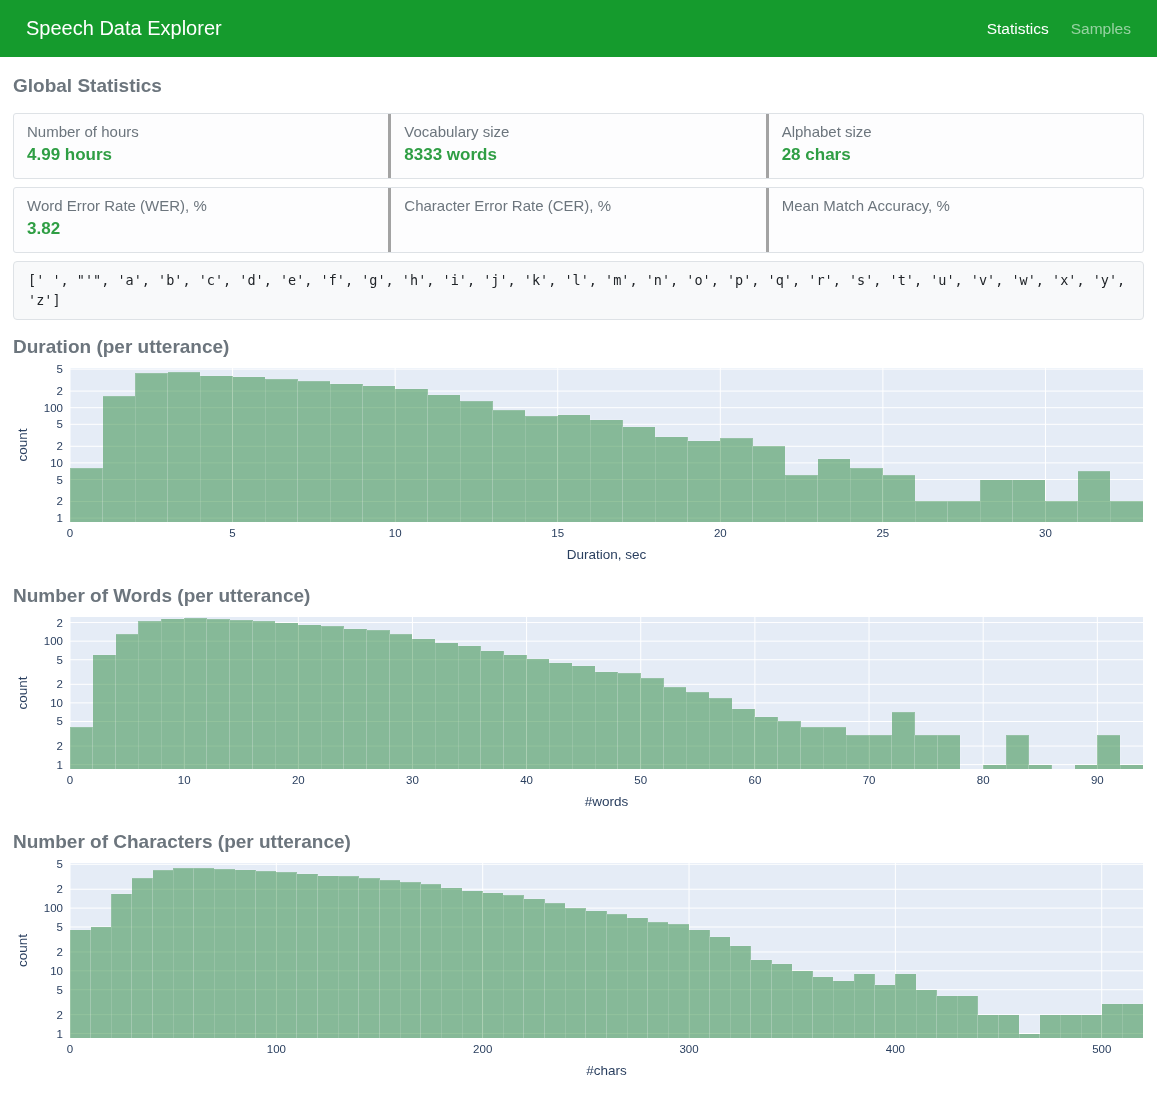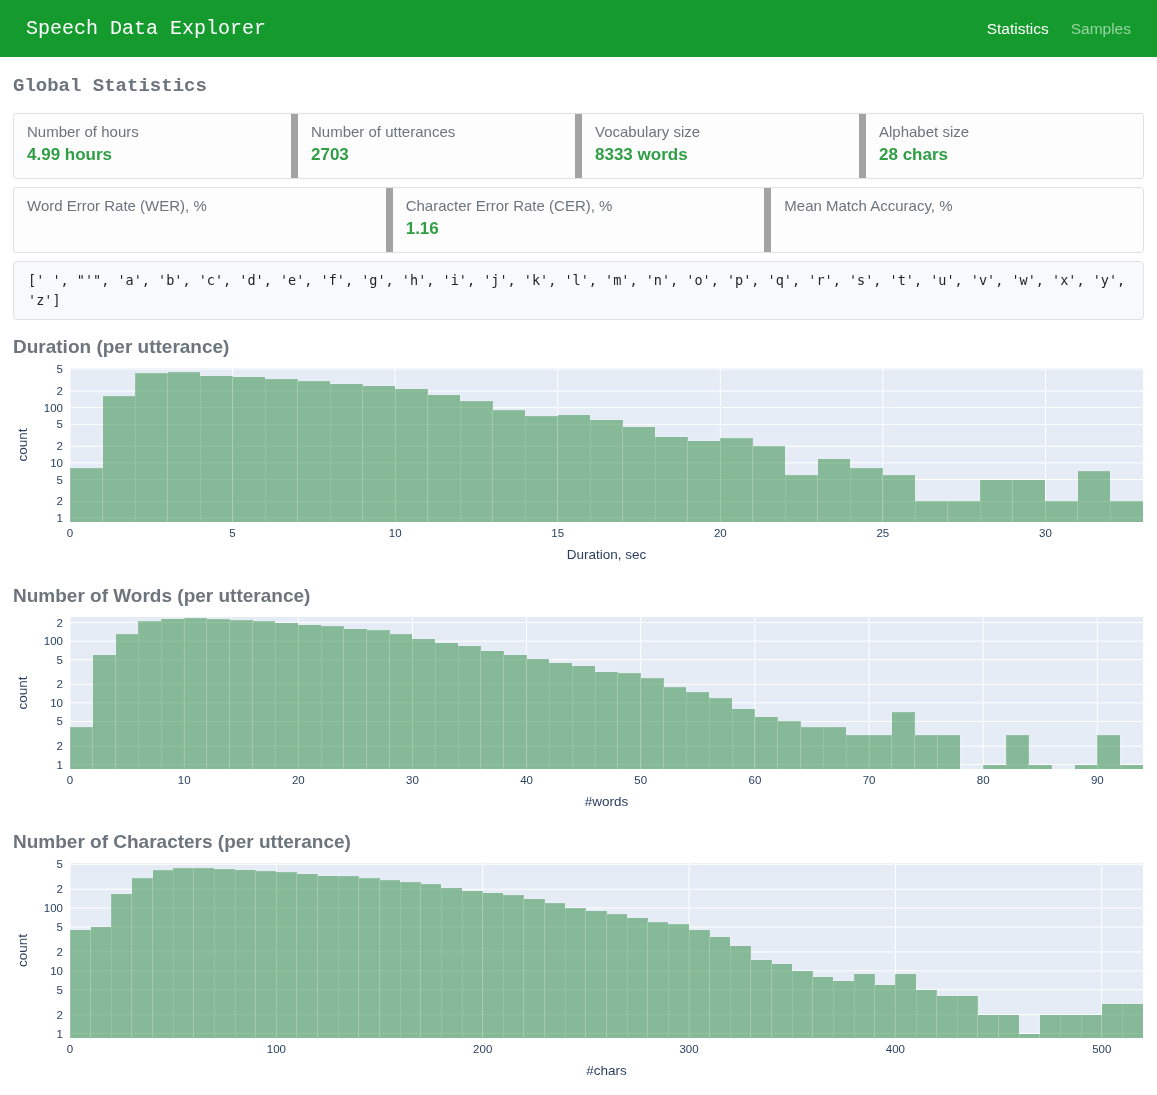--- a/index.html
+++ b/index.html
@@ -8,39 +8,39 @@
     width:1157px; height:1095px; overflow:hidden;
     background:#ffffff;
     font-family:"Liberation Sans", sans-serif;
     color:#212529;
   }
   .navbar {
     height:57px; background:#159b2d;
     display:flex; align-items:center; justify-content:space-between;
     padding:0 26px;
   }
-  .brand { color:#ffffff; font-size:20px;font-family:Liberation Mono, monospace; }
+  .brand { color:#ffffff; font-size:20px; }
   .nav-links { display:flex; gap:22px; align-items:flex-end; }
   .nav-link { font-size:15.5px; text-decoration:none; cursor:pointer; }
   .nav-link.active { color:#ffffff; }
   .nav-link.muted { color:rgba(255,255,255,0.55); }
 
   .container { padding:10px 13px 0 13px; }
 
   h2.section {
     font-size:19px; line-height:22px; font-weight:700; color:#6c757d;
     margin:16px 0 10px 0;
   }
-  h2.first { margin-top:8px; margin-bottom:16px;font-family:Liberation Mono, monospace; }
+  h2.first { margin-top:8px; margin-bottom:16px; }
 
   .stat-row {
     display:flex; border:1px solid #dee2e6; border-radius:3px;
     background:#fdfdfe; margin-bottom:8px;
   }
-  .stat-cell { flex:1 1 0; padding:9px 13px 13px 13px; border-right:7px solid #a3a3a3; }
+  .stat-cell { flex:1 1 0; padding:9px 13px 13px 13px; border-right:3px solid #a3a3a3; }
   .stat-cell:last-child { border-right:none; }
   .stat-label { font-size:15px; color:#6c757d; margin-bottom:5px; }
   .stat-value { font-size:17px; font-weight:700; color:#2f9e44; }
 
   .alphabet-box {
     border:1px solid #dee2e6; border-radius:4px; background:#f8f9fa;
     padding:8px 14px; margin-bottom:4px;
     font-family:"DejaVu Sans Mono", monospace;
     font-size:13.5px; line-height:1.5; color:#212529;
     word-break:break-word;
@@ -65,40 +65,36 @@
 <main class="container">
 
   <h2 class="section first">Global Statistics</h2>
 
   <div class="stat-row">
     <div class="stat-cell">
       <div class="stat-label">Number of hours</div>
       <div class="stat-value">4.99 hours</div>
     </div>
     <div class="stat-cell">
-      <div class="stat-label">Number of utterances</div>
-      <div class="stat-value">2703</div>
-    </div>
-    <div class="stat-cell">
       <div class="stat-label">Vocabulary size</div>
       <div class="stat-value">8333 words</div>
     </div>
     <div class="stat-cell">
       <div class="stat-label">Alphabet size</div>
       <div class="stat-value">28 chars</div>
     </div>
   </div>
 
   <div class="stat-row">
     <div class="stat-cell">
       <div class="stat-label">Word Error Rate (WER), %</div>
+      <div class="stat-value">3.82</div>
     </div>
     <div class="stat-cell">
       <div class="stat-label">Character Error Rate (CER), %</div>
-      <div class="stat-value">1.16</div>
     </div>
     <div class="stat-cell">
       <div class="stat-label">Mean Match Accuracy, %</div>
     </div>
   </div>
 
   <div class="alphabet-box">
     <span>[' ', "'", 'a', 'b', 'c', 'd', 'e', 'f', 'g', 'h', 'i', 'j', 'k', 'l', 'm', 'n', 'o', 'p', 'q', 'r', 's', 't', 'u', 'v', 'w', 'x', 'y', 'z']</span>
   </div>
 

